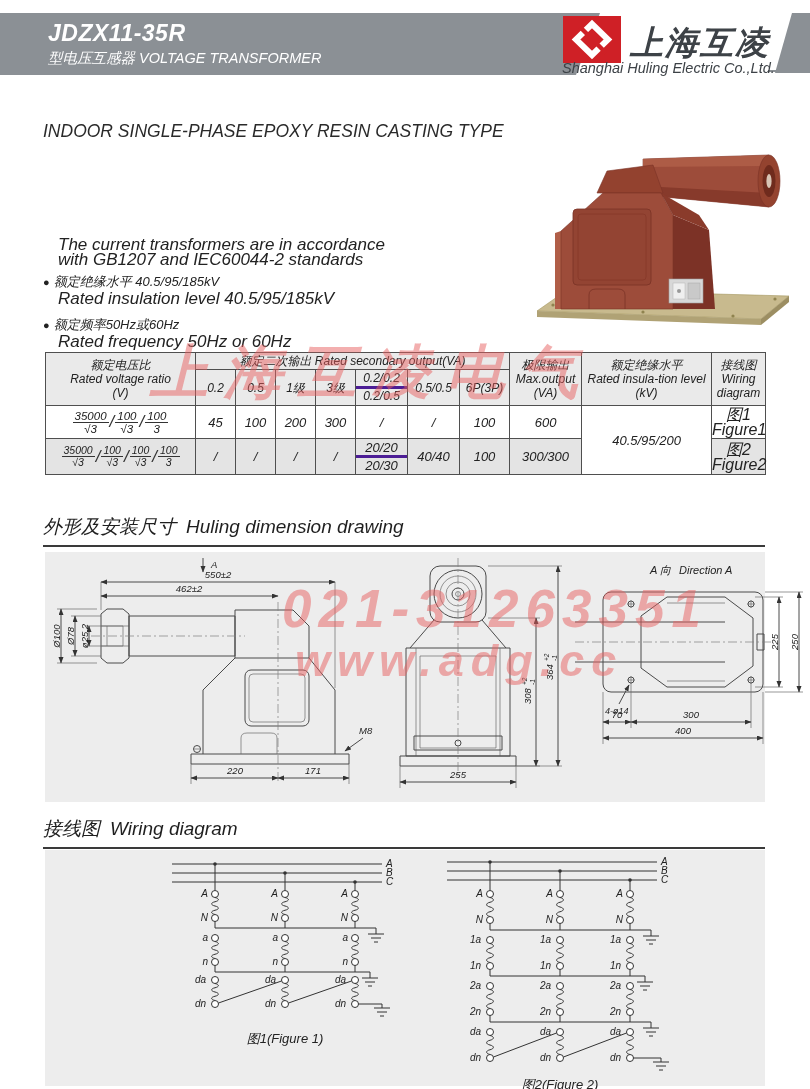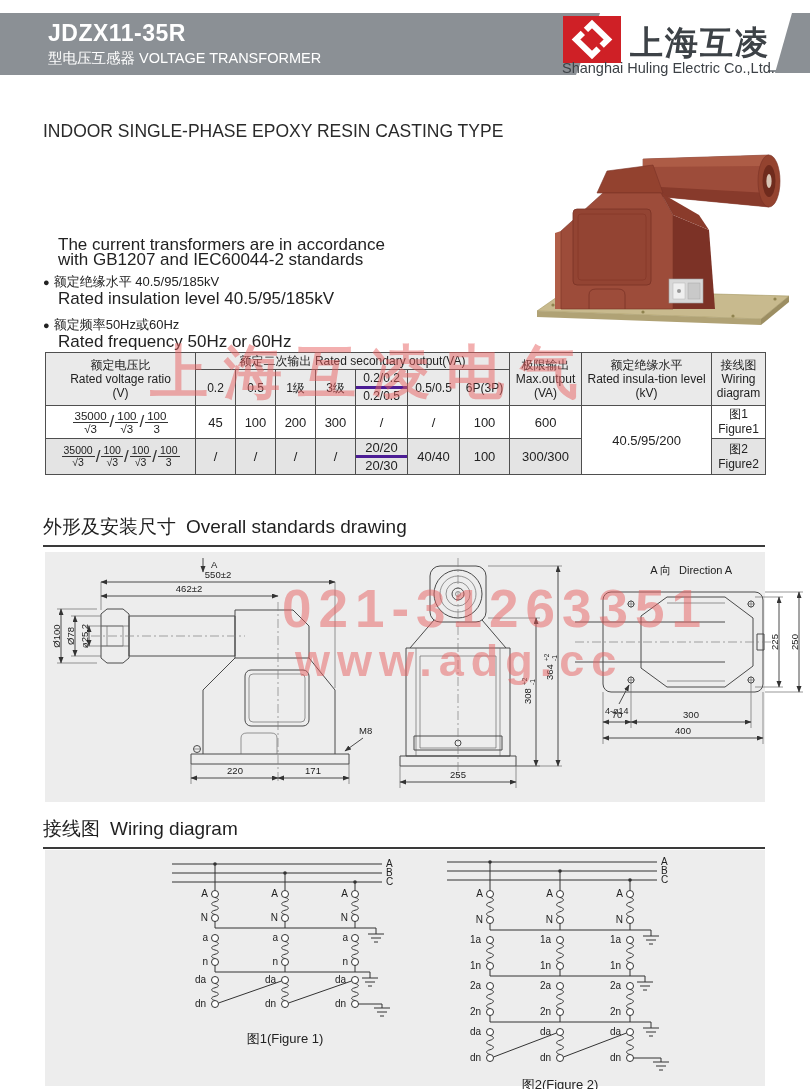--- a/index.html
+++ b/index.html
@@ -1,17 +1,17 @@
 <!DOCTYPE html>
 <html><head>
 <meta charset="utf-8">
 <style>
   html,body{margin:0;padding:0;background:#fff;}
   .page{position:relative;width:810px;height:1089px;background:#fff;overflow:hidden;
-        font-family:"Liberation Sans","DejaVu Sans",sans-serif;color:#222;}
+        font-family:"Liberation Sans","DejaVu Sans",sans-serif;color:#222;font-style:italic;}
   .abs{position:absolute;}
 
   
   .hbar{left:0;top:13px;width:600px;height:62px;background:#8b9095;
         clip-path:polygon(0 0,600px 0,576px 62px,0 62px);}
   .hbar-right{left:775px;top:13px;width:35px;height:60px;background:#8b9095;
         clip-path:polygon(17px 0,35px 0,35px 60px,0 60px);}
   .hrule{left:768px;top:70px;width:42px;height:2px;background:#8b9095;}
   .hmodel{left:48px;top:20px;font-size:23px;font-weight:bold;color:#fff;letter-spacing:.5px;}
   .hsub{left:48px;top:49px;font-size:14.5px;color:#fff;}
@@ -43,21 +43,21 @@
   thead th{background:#eaeaea;font-size:12px;line-height:14px;}
   tr.r2 td{background:#e4e4e4;}
   td{font-size:13px;}
   .stack{display:flex;flex-direction:column;align-items:stretch;line-height:15px;}
   .stack .stop{border-bottom:3px solid #4c1d95;}
   .frac{display:inline-flex;flex-direction:column;align-items:center;font-size:11.5px;line-height:12px;vertical-align:middle;}
   .frac .n{border-bottom:1px solid #333;padding:0 2px;}
   .fs{font-size:17px;font-weight:300;margin:0 1px;color:#333;}
   .ratio{display:flex;align-items:center;justify-content:center;}
   .r2 .frac{font-size:10.5px;line-height:11px;}
-  .figcell{line-height:15px;font-size:12px;text-align:center;}
+  .figcell{line-height:15px;font-size:16px;text-align:center;}
 
   
   .panel{background:#ededed;}
   .dim-panel{left:45px;top:552px;width:720px;height:250px;}
   .wire-panel{left:45px;top:850px;width:720px;height:236px;}
 
   
   svg text{font-family:"Liberation Sans","DejaVu Sans",sans-serif;}
   .dim line,.dim path,.dim rect,.dim circle,.dim polygon,.dim ellipse{vector-effect:non-scaling-stroke;}
   .ln{stroke:#4a4a4a;stroke-width:1;fill:none;}
@@ -276,21 +276,21 @@
           <td class="figcell">
             <div>图2</div>
               <div>Figure2</div>
           </td>
         </tr>
       </tbody>
     </table>
   </div>
 
   <div class="abs sec sec-dim">
-    <span>外形及安装尺寸</span><span class="en">Overall standards drawing</span>
+    <span>外形及安装尺寸</span><span class="en">Huling dimension drawing</span>
   </div>
 
   <div class="abs panel dim-panel">
 
     <svg class="dim abs" style="left:0;top:0" width="350" height="248" viewBox="0 0 350 248">
       <defs>
         <marker id="aS" markerWidth="8" markerHeight="8" refX="6" refY="2.5" orient="auto-start-reverse">
           <path d="M0,0 L6.5,2.5 L0,5 z" fill="#333"></path>
         </marker>
       </defs>

